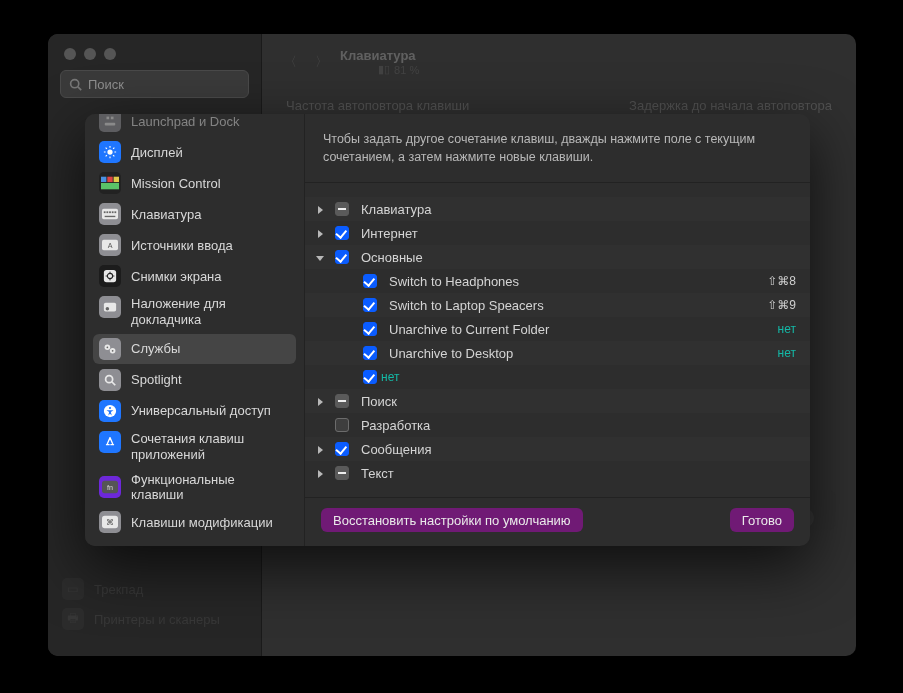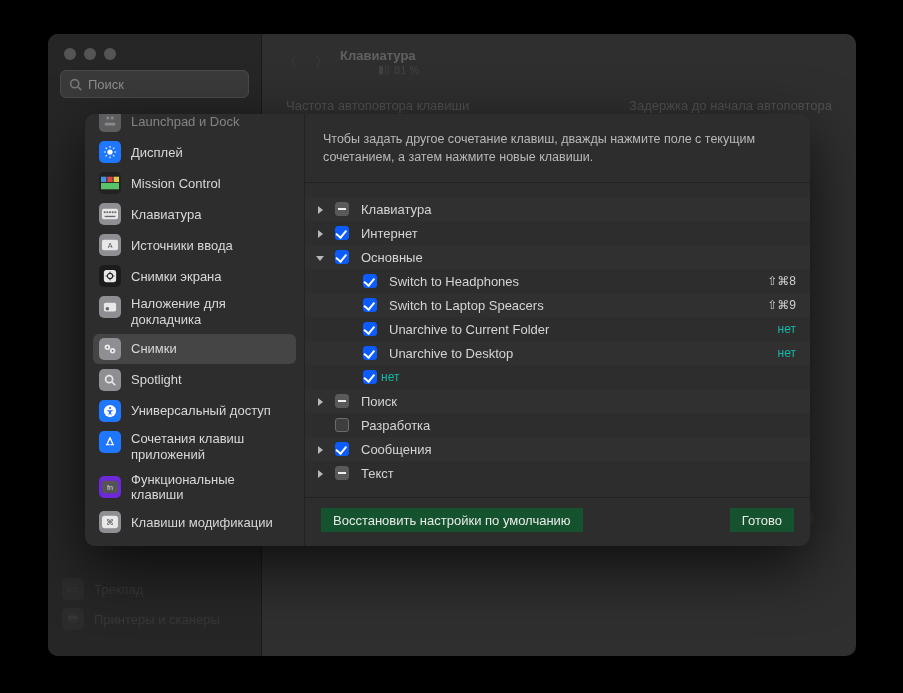--- a/index.html
+++ b/index.html
@@ -58,21 +58,21 @@
 .ckbox.minus::after { content:""; width:8px; height:2px; background:#eee; }
 .row .txt { padding-left:8px; flex:1; white-space:nowrap; overflow:hidden; text-overflow:ellipsis;}
 .row .short { color:#cfcfcf; font-size:12px; }
 .row .short.none { color:#14b8a6;text-align:center; }
 .row.indent1 .disclosure { padding-left: 4px;}
 .row.indent2 { padding-left: 28px;}
 .row.cutoff { color:#9a9a9a; }
 .row.cutoff .txt, .row.cutoff .ck, .row.cutoff .disclosure { opacity:.55;}
 
 .m-footer { display:flex; align-items:center; padding: 10px 16px 14px; border-top:1px solid #222; gap:8px;}
-.btn { background:#14532d; color:#eaeaea; border:none; padding:4px 12px; border-radius:0; font-size:13px; cursor:pointer; height:24px;}
+.btn { background:#701a75; color:#eaeaea; border:none; padding:4px 12px; border-radius:6px; font-size:13px; cursor:pointer; height:24px;}
 .spacer-flex { flex:1; }
 
 .nav-chev { display:inline-flex; gap:18px; color:#777;}
 .dict-row { display:flex; align-items:center; gap:10px; padding:0 6px;}
 .toggle { width:34px; height:20px; border-radius:10px; background:#4a4a4a; position:relative;}
 .toggle::after { content:""; position:absolute; width:16px; height:16px; background:#2b2b2b; border-radius:50%; top:2px; left:2px;}
 
 .dim { opacity:.32; }
 </style>
 </head>
@@ -224,21 +224,21 @@
         </div>
         <div class="m-item sel">
           <div class="m-icon" style="background: rgb(142, 142, 147);">
             <svg width="14" height="14" viewBox="0 0 16 16">
               <circle cx="5" cy="6" r="3.2" fill="#e8e8e8"></circle>
               <circle cx="11" cy="10" r="3.2" fill="#e8e8e8"></circle>
               <circle cx="5" cy="6" r="1" fill="#666"></circle>
               <circle cx="11" cy="10" r="1" fill="#666"></circle>
             </svg>
           </div>
-          <span class="lbl">Снимки</span>
+          <span class="lbl">Службы</span>
         </div>
         <div class="m-item">
           <div class="m-icon" style="background: rgb(142, 142, 147);">
             <svg width="14" height="14" viewBox="0 0 16 16">
               <circle cx="7" cy="7" r="4" stroke="#e8e8e8" stroke-width="2" fill="none"></circle>
               <line x1="10" y1="10" x2="14" y2="14" stroke="#e8e8e8" stroke-width="2"></line>
             </svg>
           </div>
           <span class="lbl">Spotlight</span>
         </div>

